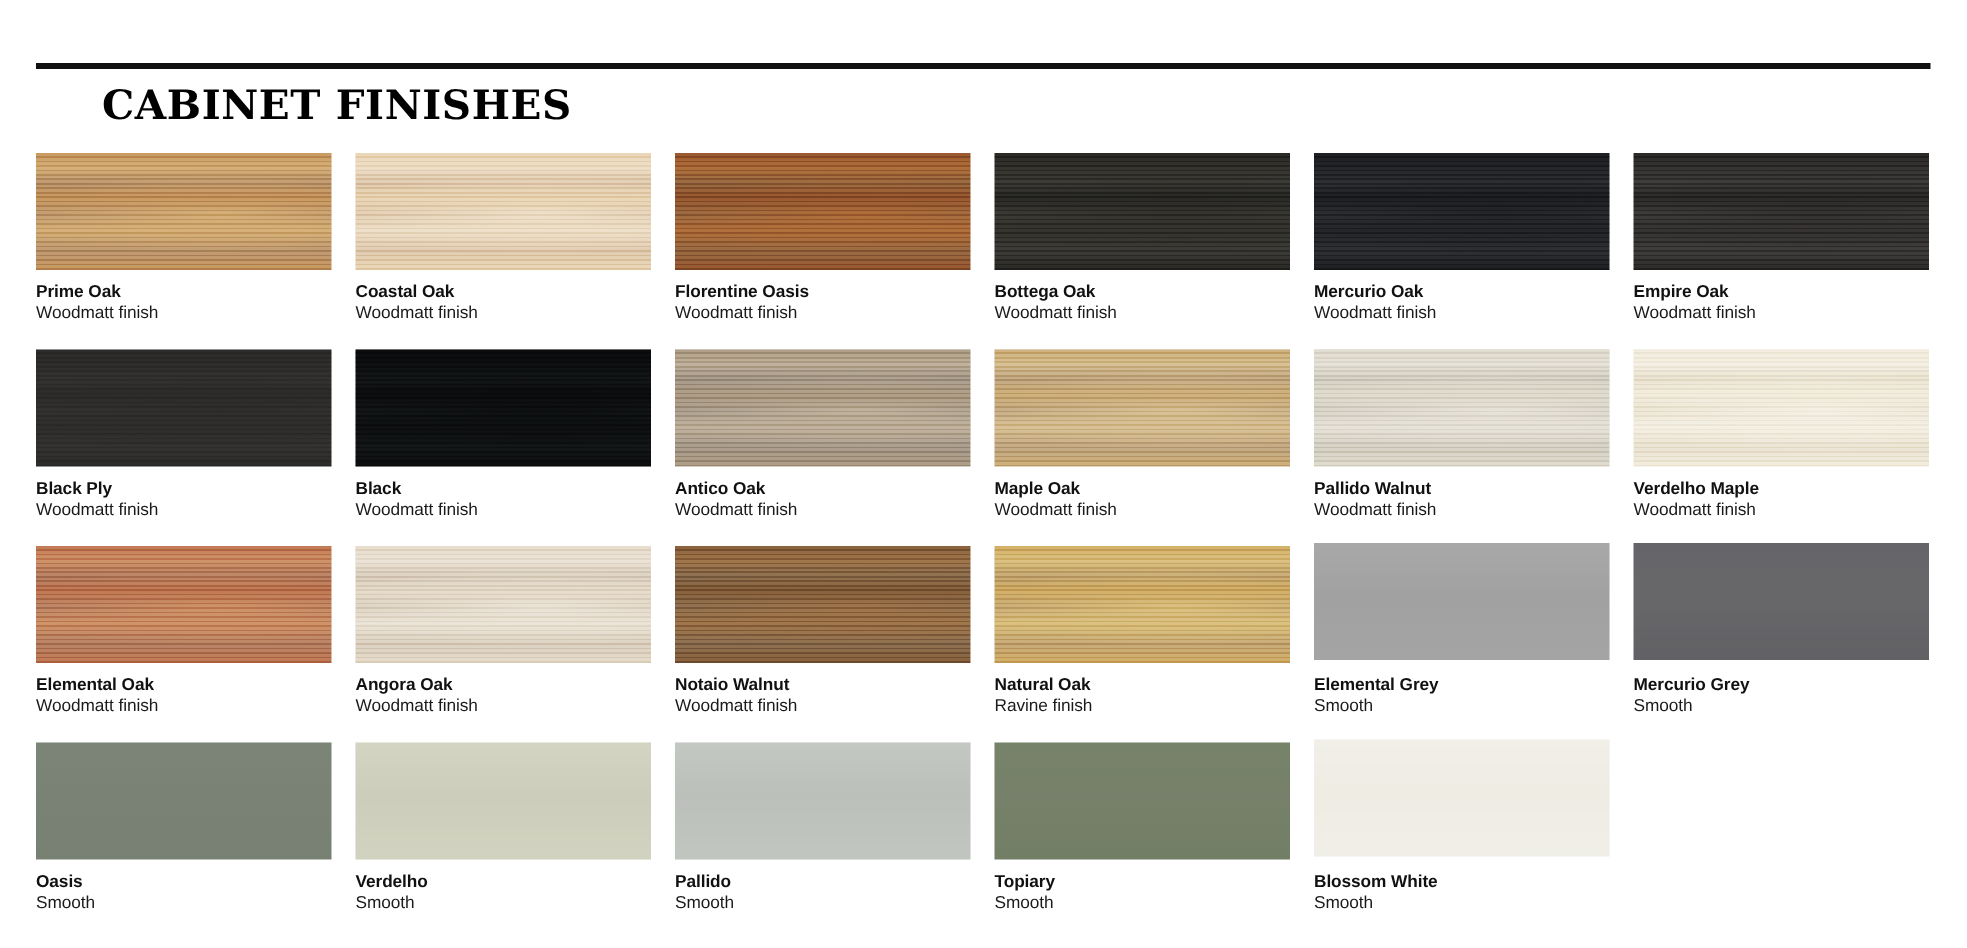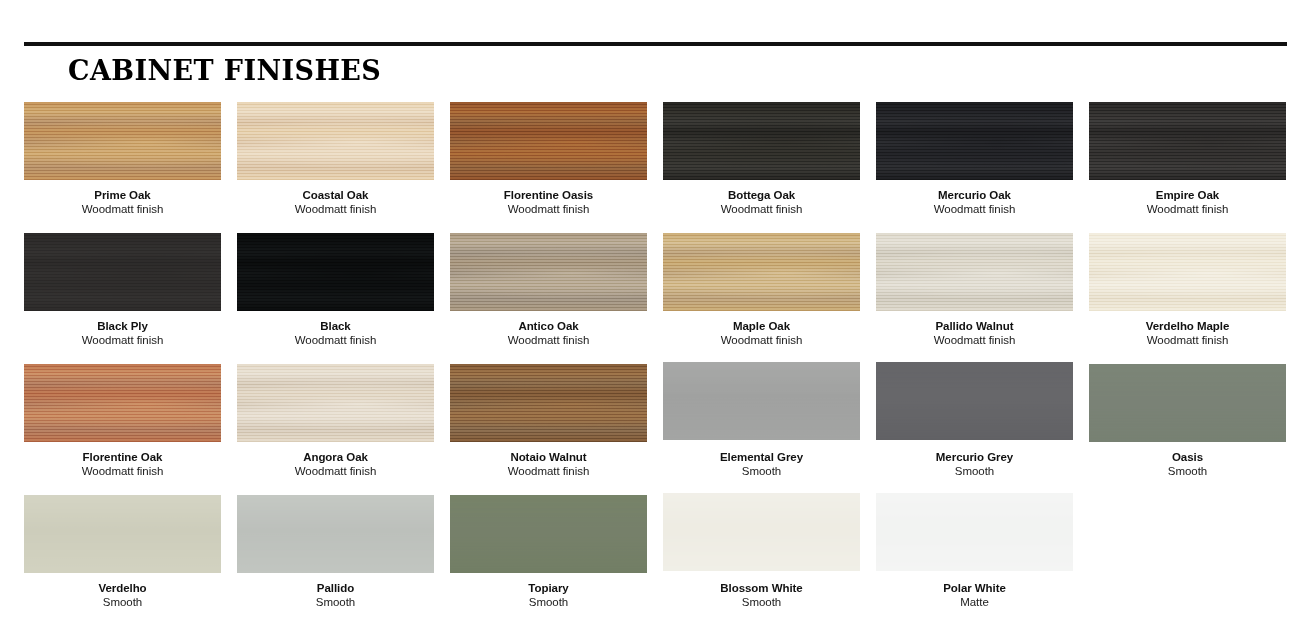--- a/index.html
+++ b/index.html
@@ -70,21 +70,20 @@
     opacity: .55;
   }
   .swatch .grain2 {
     position: absolute;
     inset: 0;
     mix-blend-mode: overlay;
     opacity: .45;
   }
   .caption {
     padding-top: 8px;
-    text-align: center;
   }
   .finish-name {
     font-size: 11.5px;
     font-weight: 700;
     line-height: 14px;
     color: #111111;
     letter-spacing: -0.05px;
     white-space: nowrap;
   }
   .finish-sub {
@@ -228,21 +227,21 @@
           <div class="finish-name">Verdelho Maple</div>
           <div class="finish-sub">Woodmatt finish</div>
         </div>
       </div>
       <div class="swatch-cell">
         <div class="swatch" style="background: rgb(185, 132, 103);">
           <div class="grain" style="background: repeating-linear-gradient(0deg, rgb(160, 106, 78) 0px, rgb(160, 106, 78) 1px, rgba(255, 255, 255, 0) 1px, rgba(255, 255, 255, 0) 3px); opacity: 0.38;"></div>
           <div class="grain2" style="background: linear-gradient(0deg, rgb(160, 106, 78) 0%, rgba(255, 255, 255, 0) 16%, rgb(210, 161, 132) 34%, rgba(255, 255, 255, 0) 48%, rgb(160, 106, 78) 62%, rgba(255, 255, 255, 0) 74%, rgb(210, 161, 132) 88%, rgb(160, 106, 78) 100%), radial-gradient(120% 55% at 62% 52%, rgb(210, 161, 132) 0%, rgba(255, 255, 255, 0) 62%); opacity: 0.5;"></div>
         </div>
         <div class="caption">
-          <div class="finish-name">Florentine Oak</div>
+          <div class="finish-name">Elemental Oak</div>
           <div class="finish-sub">Woodmatt finish</div>
         </div>
       </div>
       <div class="swatch-cell">
         <div class="swatch" style="background: rgb(221, 210, 194);">
           <div class="grain" style="background: repeating-linear-gradient(0deg, rgb(202, 189, 171) 0px, rgb(202, 189, 171) 1px, rgba(255, 255, 255, 0) 1px, rgba(255, 255, 255, 0) 3px); opacity: 0.38;"></div>
           <div class="grain2" style="background: linear-gradient(0deg, rgb(202, 189, 171) 0%, rgba(255, 255, 255, 0) 16%, rgb(239, 232, 220) 34%, rgba(255, 255, 255, 0) 48%, rgb(202, 189, 171) 62%, rgba(255, 255, 255, 0) 74%, rgb(239, 232, 220) 88%, rgb(202, 189, 171) 100%), radial-gradient(120% 55% at 62% 52%, rgb(239, 232, 220) 0%, rgba(255, 255, 255, 0) 62%); opacity: 0.5;"></div>
         </div>
         <div class="caption">
           <div class="finish-name">Angora Oak</div>
@@ -252,20 +251,30 @@
       <div class="swatch-cell">
         <div class="swatch" style="background: rgb(142, 113, 82);">
           <div class="grain" style="background: repeating-linear-gradient(0deg, rgb(115, 89, 57) 0px, rgb(115, 89, 57) 1px, rgba(255, 255, 255, 0) 1px, rgba(255, 255, 255, 0) 3px); opacity: 0.38;"></div>
           <div class="grain2" style="background: linear-gradient(0deg, rgb(115, 89, 57) 0%, rgba(255, 255, 255, 0) 16%, rgb(169, 140, 105) 34%, rgba(255, 255, 255, 0) 48%, rgb(115, 89, 57) 62%, rgba(255, 255, 255, 0) 74%, rgb(169, 140, 105) 88%, rgb(115, 89, 57) 100%), radial-gradient(120% 55% at 62% 52%, rgb(169, 140, 105) 0%, rgba(255, 255, 255, 0) 62%); opacity: 0.5;"></div>
         </div>
         <div class="caption">
           <div class="finish-name">Notaio Walnut</div>
           <div class="finish-sub">Woodmatt finish</div>
         </div>
       </div>
+      <div class="swatch-cell">
+        <div class="swatch" style="background: rgb(200, 171, 120);">
+          <div class="grain" style="background: repeating-linear-gradient(0deg, rgb(177, 145, 94) 0px, rgb(177, 145, 94) 1px, rgba(255, 255, 255, 0) 1px, rgba(255, 255, 255, 0) 3px); opacity: 0.38;"></div>
+          <div class="grain2" style="background: linear-gradient(0deg, rgb(177, 145, 94) 0%, rgba(255, 255, 255, 0) 16%, rgb(220, 196, 149) 34%, rgba(255, 255, 255, 0) 48%, rgb(177, 145, 94) 62%, rgba(255, 255, 255, 0) 74%, rgb(220, 196, 149) 88%, rgb(177, 145, 94) 100%), radial-gradient(120% 55% at 62% 52%, rgb(220, 196, 149) 0%, rgba(255, 255, 255, 0) 62%); opacity: 0.5;"></div>
+        </div>
+        <div class="caption">
+          <div class="finish-name">Natural Oak</div>
+          <div class="finish-sub">Ravine finish</div>
+        </div>
+      </div>
       <div class="swatch-cell raise-2">
         <div class="swatch" style="background: rgb(160, 161, 160);">
           <div class="grain2" style="background: linear-gradient(rgb(174, 175, 174) 0%, rgba(255, 255, 255, 0) 45%, rgb(148, 149, 148) 100%); opacity: 0.22;"></div>
         </div>
         <div class="caption">
           <div class="finish-name">Elemental Grey</div>
           <div class="finish-sub">Smooth</div>
         </div>
       </div>
       <div class="swatch-cell raise-2">
@@ -315,24 +324,15 @@
       </div>
       <div class="swatch-cell raise-2">
         <div class="swatch" style="background: rgb(238, 236, 227);">
           <div class="grain2" style="background: linear-gradient(rgb(245, 244, 237) 0%, rgba(255, 255, 255, 0) 45%, rgb(230, 227, 217) 100%); opacity: 0.22;"></div>
         </div>
         <div class="caption">
           <div class="finish-name">Blossom White</div>
           <div class="finish-sub">Smooth</div>
         </div>
       </div>
-      <div class="swatch-cell raise-2">
-        <div class="swatch" style="background: rgb(242, 243, 242);">
-          <div class="grain2" style="background: linear-gradient(rgb(249, 250, 249) 0%, rgba(255, 255, 255, 0) 45%, rgb(234, 235, 234) 100%); opacity: 0.22;"></div>
-        </div>
-        <div class="caption">
-          <div class="finish-name">Polar White</div>
-          <div class="finish-sub">Matte</div>
-        </div>
-      </div>
     </div>
 
 </div>
 
 </body></html>

